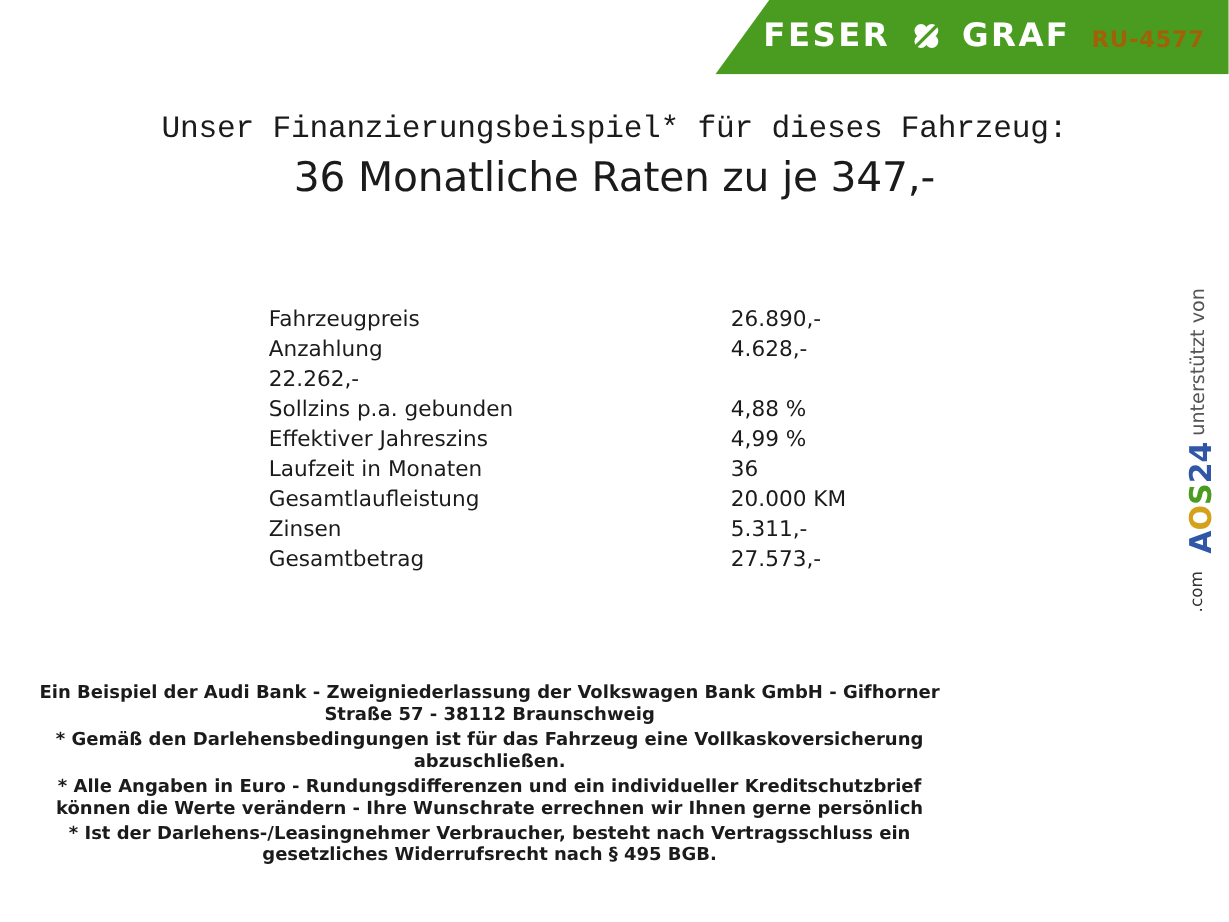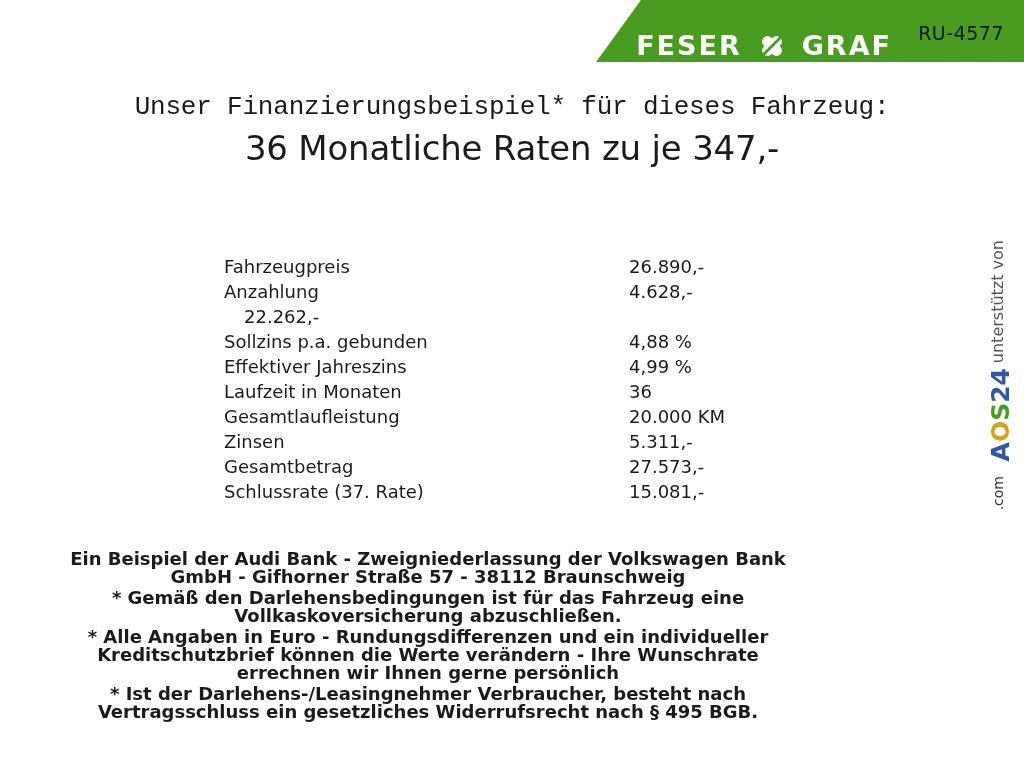--- a/index.html
+++ b/index.html
@@ -29,21 +29,21 @@
     top: 0;
     right: 0;
     height: 62px;
     width: 428px;
     background: #4a9c20;
     
     clip-path: polygon(45px 0, 100% 0, 100% 100%, 0 100%);
   }
   .brand {
     position: absolute;
-    top: 30px;
+    top: 14px;
     right: 132px;
     display: flex;
     align-items: center;
     gap: 17px;
     color: #ffffff;
     font-size: 27px;
     font-weight: bold;
     letter-spacing: 2px;
   }
   .brand-clover {
@@ -51,22 +51,23 @@
     width: 26px;
     height: 26px;
     position: relative;
   }
   .brand-clover svg { display: block; }
   .ru-code {
     position: absolute;
     top: 22px;
     right: 20px;
     font-size: 19px;
-    color: #0f172a;
+    color: #a16207;
     letter-spacing: 0.5px;
+    font-weight: bold;
   }
 
   
   .headline-wrap {
     position: absolute;
     top: 92px;
     left: 0;
     width: 1024px;
     text-align: center;
   }
@@ -91,21 +92,21 @@
     width: 560px;
   }
   .row {
     display: flex;
     height: 25px;
     align-items: baseline;
     font-size: 18px;
     color: #1b1b1b;
   }
   .row .label { width: 385px; }
-  .row .value { flex: 1; margin-left: 20px; }
+  .row .value { flex: 1; }
 
   
   .vert-brand {
     position: absolute;
     top: 240px;
     right: 2px;
     width: 40px;
     height: 300px;
   }
   .vert-text {
@@ -144,25 +145,24 @@
     white-space: nowrap;
   }
 
   
   .footer {
     position: absolute;
     bottom: 44px;
     left: 0;
     width: 816px;
     text-align: center;
-    font-size: 18px;
+    font-size: 15px;
     font-weight: bold;
     color: #1b1b1b;
     line-height: 18px;
-    padding-left: 20px;
   }
   .footer p {
     margin: 0 0 3px 0;
     padding: 0 30px;
   }
 </style>
 </head>
 <body>
 
 <div class="header">
@@ -219,24 +219,20 @@
     <span class="value">20.000 KM</span>
   </div>
   <div class="row">
     <span class="label">Zinsen</span>
     <span class="value">5.311,-</span>
   </div>
   <div class="row">
     <span class="label">Gesamtbetrag</span>
     <span class="value">27.573,-</span>
   </div>
-  <div class="row">
-    <span class="label">Schlussrate (37. Rate)</span>
-    <span class="value">15.081,-</span>
-  </div>
 </div>
 
 <div class="vert-brand">
   <div class="vert-text">unterstützt von</div>
   <div class="vert-logo">
     <span class="a">A</span><span class="o">O</span><span class="s">S</span><span class="n2">24</span>
   </div>
   <div class="vert-dotcom">.com</div>
 </div>
 

